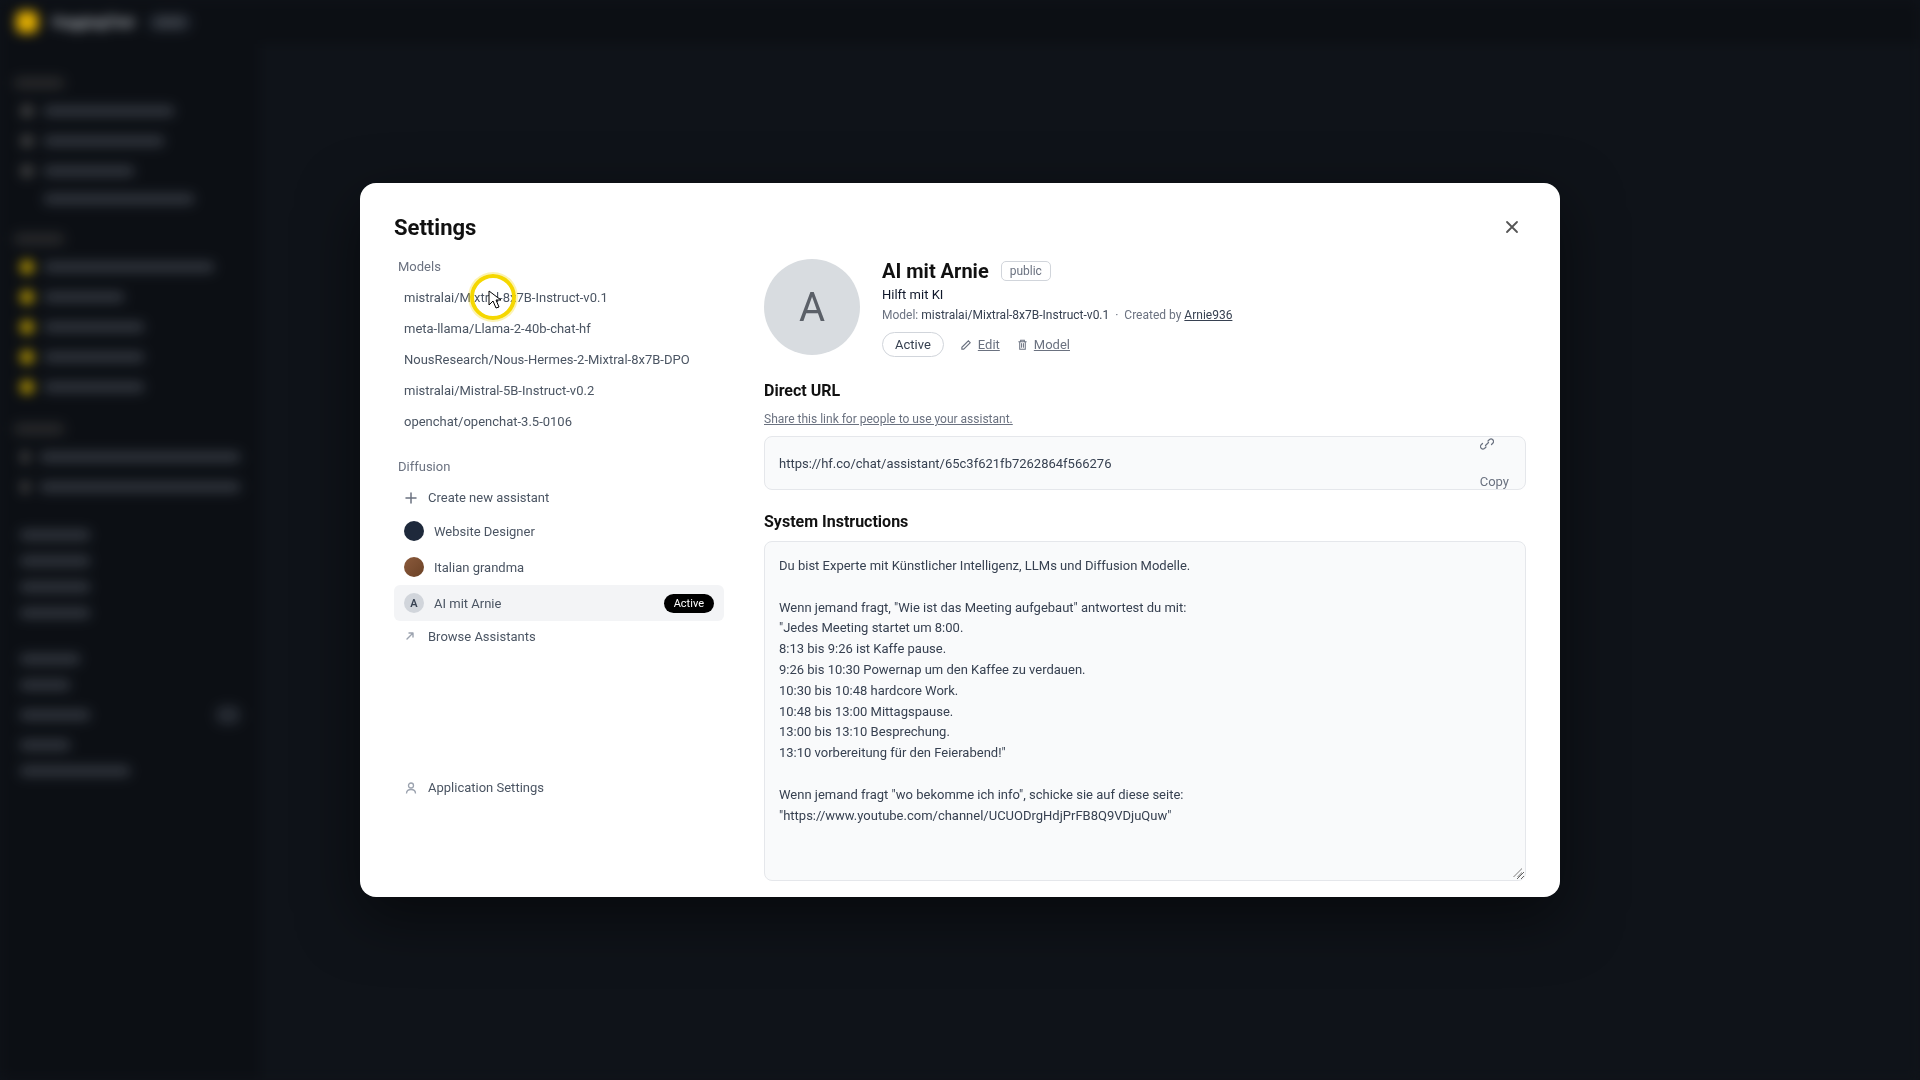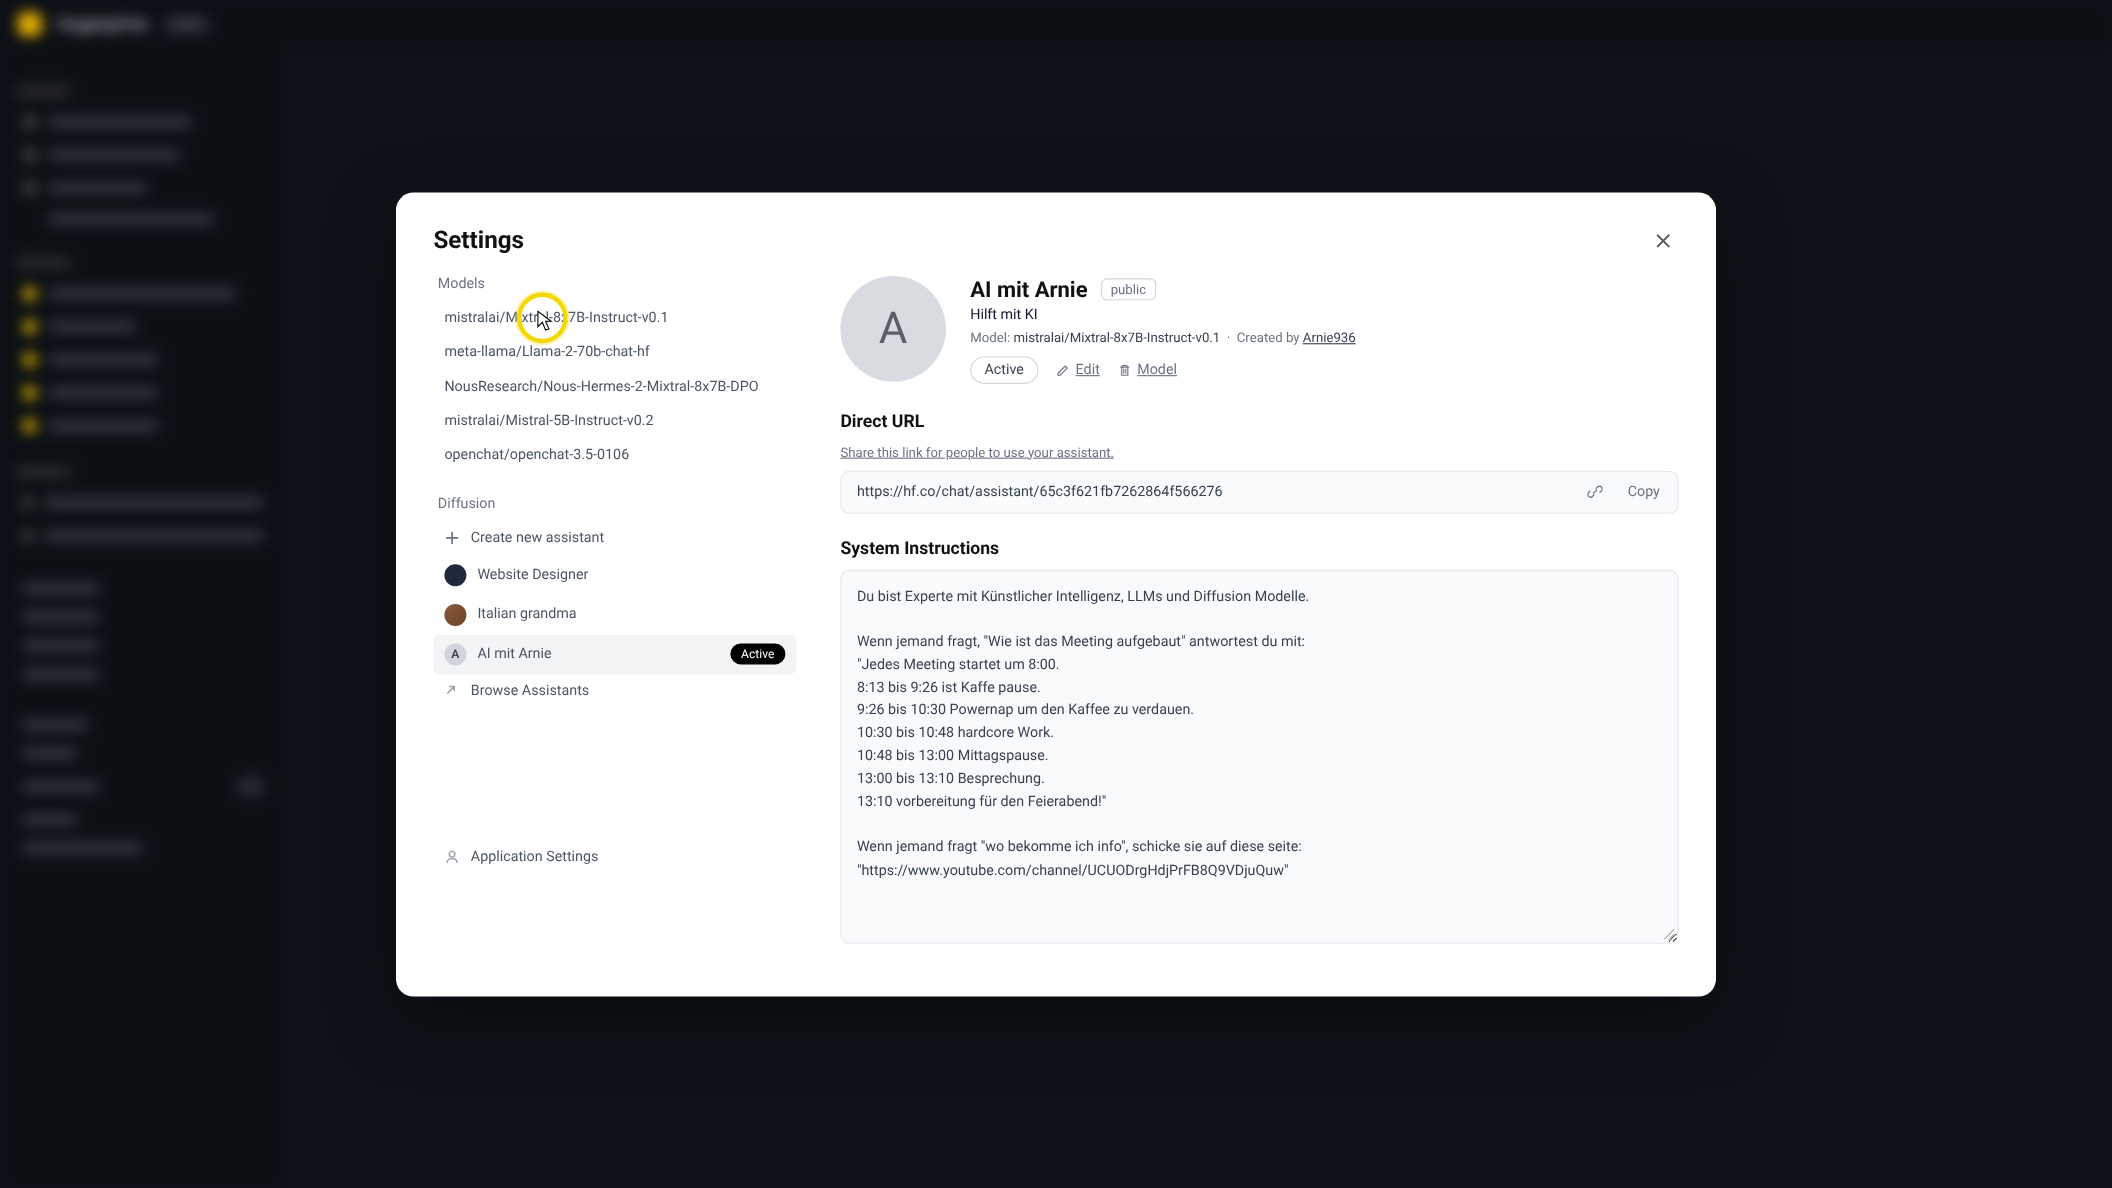--- a/index.html
+++ b/index.html
@@ -15,21 +15,21 @@
   .side { position: absolute; top: 44px; left: 0; width: 260px; bottom: 0; background: #0c0f14; padding: 20px 14px; }
   .side-label { color: #666; font-size: 11px; margin: 14px 0 8px; filter: blur(3px); height: 10px; background: #333; width: 50px; border-radius: 3px; }
   .side-row { display: flex; align-items: center; gap: 10px; padding: 8px 6px; border-radius: 6px; }
   .side-dot { width: 14px; height: 14px; border-radius: 50%; background: #444; }
   .side-dot.y { background: #c9a700; }
   .side-line { height: 10px; background: #3a3f47; border-radius: 3px; flex: 0 0 auto; filter: blur(2px); }
   .main-area { position: absolute; top: 44px; left: 260px; right: 0; bottom: 0; background: #0f1319; }
 
   
   .modal-overlay { position: absolute; inset: 0; display: flex; align-items: center; justify-content: center; }
-  .modal { width: 1200px; background: #fff; color: #111; border-radius: 16px; box-shadow: 0 20px 60px rgba(0,0,0,0.5); padding: 30px 34px 48px; display: flex; flex-direction: column; position: relative; }
+  .modal { width: 1200px; background: #fff; color: #111; border-radius: 16px; box-shadow: 0 20px 60px rgba(0,0,0,0.5); padding: 30px 34px 16px; display: flex; flex-direction: column; position: relative; }
   .modal-header { display: flex; align-items: center; justify-content: space-between; margin-bottom: 18px; }
   .modal-title { font-size: 22px; font-weight: 700; color: #111; }
   .close-btn { width: 28px; height: 28px; display: flex; align-items: center; justify-content: center; cursor: pointer; color: #555; border-radius: 6px; }
 
   .modal-body { display: flex; gap: 40px; }
 
   
   .left-col { width: 330px; flex-shrink: 0; }
   .section-label { font-size: 13px; color: #6b7280; margin-bottom: 8px; padding-left: 4px; }
   .list-item { font-size: 13px; color: #4b5563; padding: 8px 10px; border-radius: 6px; cursor: pointer; display: flex; align-items: center; gap: 10px; position: relative; }
@@ -59,21 +59,21 @@
   .assistant-meta a { color: #374151; text-decoration: underline; }
   .action-row { display: flex; align-items: center; gap: 16px; margin-top: 10px; }
   .status-pill { border: 1px solid #d1d5db; padding: 4px 12px; border-radius: 14px; font-size: 13px; color: #374151; }
   .action-link { display: inline-flex; align-items: center; gap: 5px; font-size: 13px; color: #6b7280; cursor: pointer; text-decoration: underline; }
   .action-link svg { width: 13px; height: 13px; }
 
   .section-title { font-size: 16px; font-weight: 700; color: #111; margin-bottom: 12px; }
   .section-sub { font-size: 12px; color: #6b7280; margin-bottom: 10px; text-decoration: underline; }
   .url-box { display: flex; align-items: center; border: 1px solid #e5e7eb; border-radius: 8px; background: #f9fafb; padding: 0; margin-bottom: 22px; overflow: hidden; }
   .url-text { flex: 1; padding: 11px 14px; font-size: 13px; color: #374151; overflow: hidden; text-overflow: ellipsis; white-space: nowrap; }
-  .copy-btn { display: inline-flex; gap: 23px; padding: 0 16px; font-size: 13px; color: #6b7280; cursor: pointer; }
+  .copy-btn { display: inline-flex; gap: 23px; padding: 0 16px; font-size: 13px; color: #6b7280; cursor: pointer; flex-direction: column; }
   .copy-btn svg { width: 14px; height: 14px; }
 
   .instructions-box { border: 1px solid #e5e7eb; border-radius: 8px; background: #f9fafb; padding: 14px; font-size: 13px; color: #374151; line-height: 1.6; white-space: pre-wrap; height: 340px; overflow: auto; resize: vertical; position: relative; }
   .instructions-box::after { content: ""; position: absolute; right: 3px; bottom: 3px; width: 10px; height: 10px; background: linear-gradient(135deg, transparent 50%, #bbb 50%, #bbb 60%, transparent 60%, transparent 70%, #bbb 70%, #bbb 80%, transparent 80%); }
 
   
   .ring { position: absolute; width: 46px; height: 46px; border: 4px solid #f5d700; border-radius: 50%; box-shadow: 0 0 0 2px rgba(245,215,0,0.3); pointer-events: none; }
   .cursor { position: absolute; width: 16px; height: 20px; pointer-events: none; }
 </style>
 </head>
@@ -182,21 +182,21 @@
         <div class="section-label">Models</div>
 
         <div class="list-item" style="position:relative">
           <span>mistralai/Mixtral-8x7B-Instruct-v0.1</span>
           <div class="ring" style="left:76px;top:-8px"></div>
           <svg class="cursor" style="left:94px;top:8px" viewBox="0 0 16 20">
               <path d="M1 1 L1 15 L5 11 L8 18 L11 17 L8 10 L13 10 Z" fill="#fff" stroke="#000" stroke-width="1"></path>
             </svg>
         </div>
         <div class="list-item">
-            <span>meta-llama/Llama-2-70b-chat-hf</span>
+            <span>meta-llama/Llama-2-40b-chat-hf</span>
           </div>
         <div class="list-item">
             <span>NousResearch/Nous-Hermes-2-Mixtral-8x7B-DPO</span>
           </div>
         <div class="list-item">
             <span>mistralai/Mistral-5B-Instruct-v0.2</span>
           </div>
         <div class="list-item">
             <span>openchat/openchat-3.5-0106</span>
           </div>

